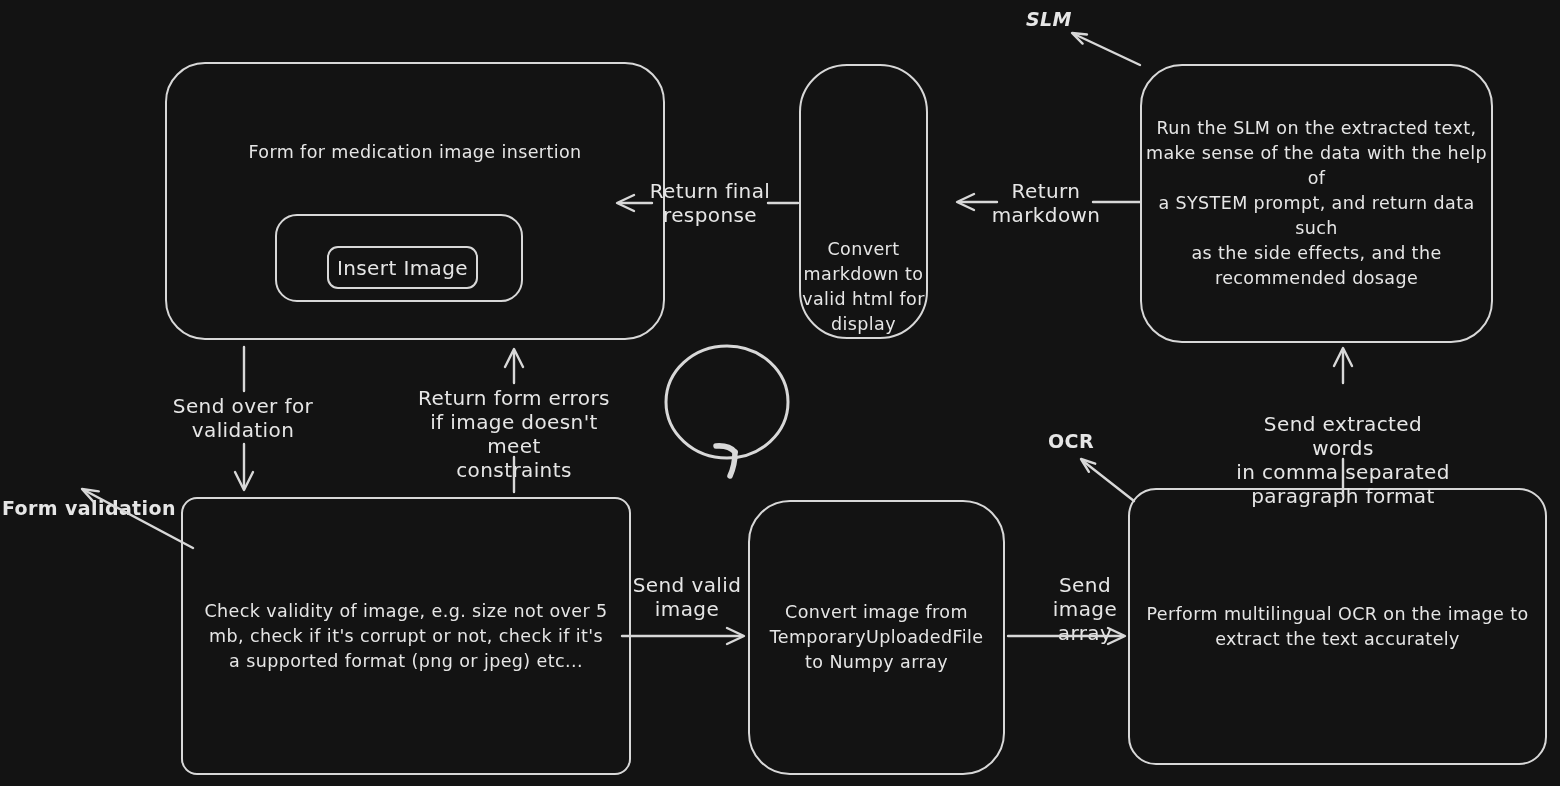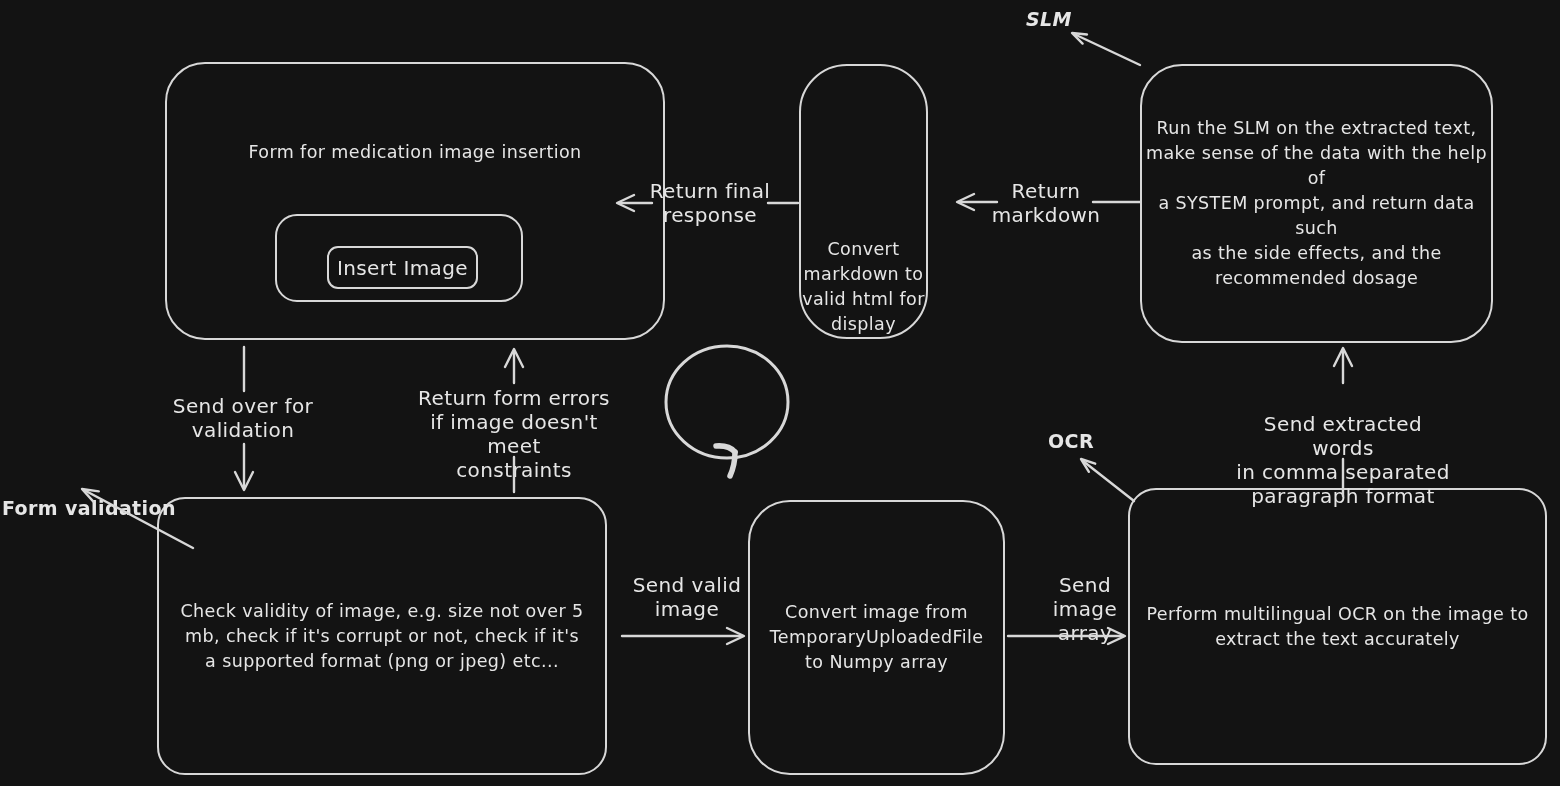--- a/index.html
+++ b/index.html
@@ -101,21 +101,21 @@
   </div>
 
   <div class="box flex" style="left:1140px; top:64px; width:353px; height:279px; border-radius:42px;">
     <div class="box-text">Run the SLM on the extracted text,
 make sense of the data with the help of
 a SYSTEM prompt, and return data such
 as the side effects, and the
 recommended dosage</div>
   </div>
 
-  <div class="box flex" style="left:157px; top:497px; width:450px; height:278px; border-radius:28px;">
+  <div class="box flex" style="left:181px; top:497px; width:450px; height:278px; border-radius:16px;">
     <div class="box-text">Check validity of image, e.g. size not over 5
 mb, check if it's corrupt or not, check if it's
 a supported format (png or jpeg) etc...</div>
   </div>
 
   <div class="box flex" style="left:748px; top:500px; width:257px; height:275px; border-radius:42px;">
     <div class="box-text">Convert image from
 TemporaryUploadedFile
 to Numpy array</div>
   </div>

